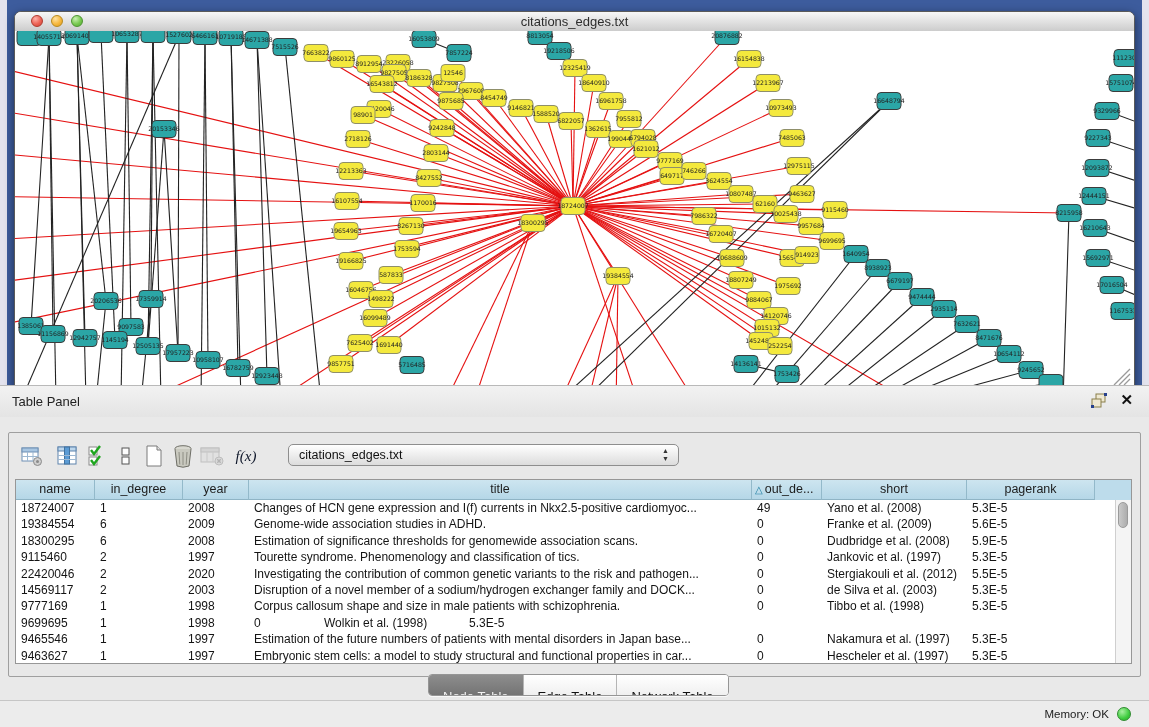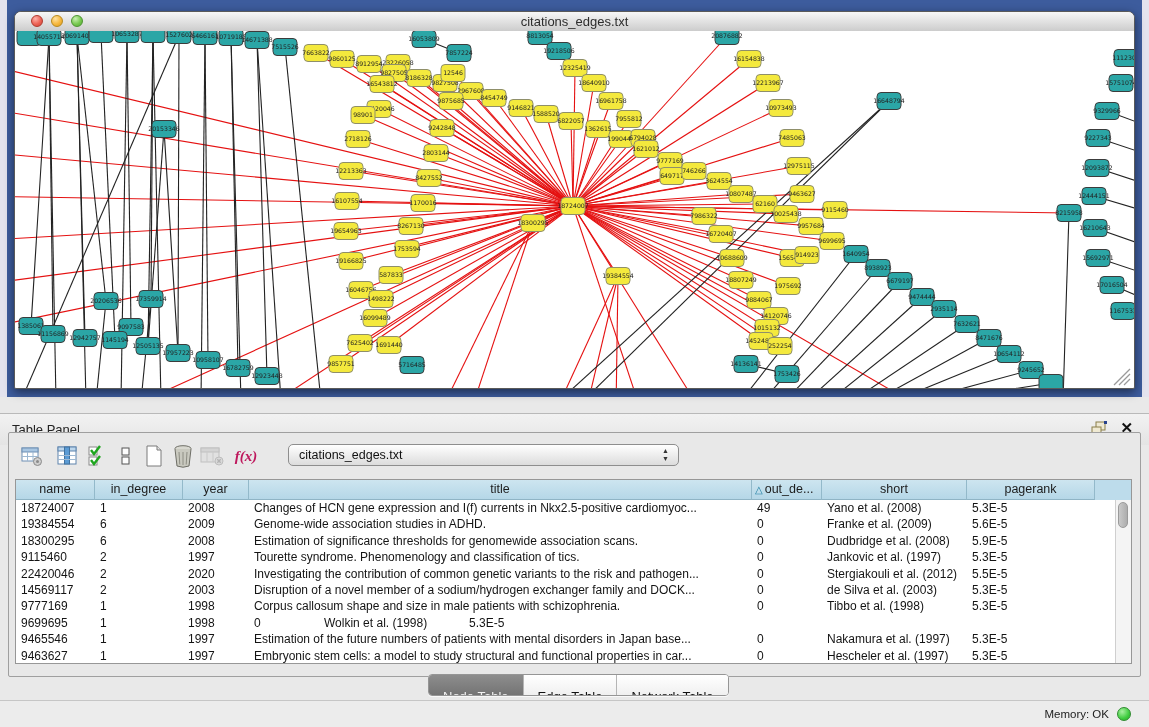--- a/index.html
+++ b/index.html
@@ -11,31 +11,31 @@
   #titlebar{position:absolute;left:0;top:0;right:0;height:19px;border-radius:6px 6px 0 0;background:linear-gradient(#f7f7f7,#cccccc);border-bottom:1px solid #8f8f8f;}
   .tl{position:absolute;top:3px;width:12px;height:12px;border-radius:50%;box-sizing:border-box;}
   .tl-close{left:16px;background:radial-gradient(circle at 35% 28%,#ffb0a8,#ec6255 55%,#cf4437);border:1px solid #b03a2e;}
   .tl-min{left:36px;background:radial-gradient(circle at 35% 28%,#ffe2a0,#f6b73c 55%,#d99a22);border:1px solid #b98a1e;}
   .tl-zoom{left:56px;background:radial-gradient(circle at 35% 28%,#c8f0b0,#77c94f 55%,#54a834);border:1px solid #4d9431;}
   #wintitle{position:absolute;top:2px;left:0;right:0;text-align:center;font-size:13px;color:#2d2d2d;}
   #netcanvas{position:absolute;left:0;top:19px;width:1119px;height:357px;background:#fff;overflow:hidden;border-radius:0 0 2px 2px;}
   #net{display:block;}
 
   
-  #tp-header{position:absolute;left:0;top:413px;width:1149px;height:32px;background:linear-gradient(#f2f2f2,#e4e4e4);border-top:1px solid #b9b9b9;box-sizing:border-box;}
+  #tp-header{position:absolute;left:0;top:385px;width:1149px;height:32px;background:linear-gradient(#f2f2f2,#e4e4e4);border-top:1px solid #b9b9b9;box-sizing:border-box;}
   #tp-title{position:absolute;left:12px;top:8px;font-size:13px;color:#222;}
   #tp-float{position:absolute;right:42px;top:7px;width:16px;height:15px;cursor:pointer;}
   #tp-close{position:absolute;right:16px;top:5px;font-size:15px;font-weight:bold;color:#111;cursor:pointer;line-height:18px;}
   #tp-body{position:absolute;left:8px;top:432px;width:1133px;height:245px;background:#e8e8e8;border:1px solid #9f9f9f;border-radius:2px;box-sizing:border-box;}
 
   
   #tp-toolbar{position:absolute;left:0;top:8px;width:100%;height:32px;}
   .tbtn{position:absolute;top:2px;width:26px;height:26px;border:none;background:transparent;padding:0;cursor:pointer;}
   .tbtn svg{display:block;margin:auto;}
-  #fx-btn{font-family:"Liberation Serif",serif;font-style:italic;font-weight:bold;font-size:15px;color:#be185d;}
+  #fx-btn{font-family:"Liberation Serif",serif;font-style:italic;font-weight:normal;font-size:15px;color:#0f172a;}
   #table-combo{position:absolute;left:279px;top:3px;width:391px;height:22px;border:1px solid #8e8e8e;border-radius:5px;background:linear-gradient(#ffffff,#dcdcdc);box-sizing:border-box;cursor:pointer;}
   #combo-value{position:absolute;left:10px;top:3px;font-size:12.5px;color:#111;}
   #combo-arrows{position:absolute;right:9px;top:2px;font-size:7px;color:#333;line-height:8px;text-align:center;}
 
   
   #tbl{position:absolute;left:6px;top:46px;width:1117px;height:185px;background:#fff;border:1px solid #979797;box-sizing:border-box;overflow:hidden;}
   #tbl-head{display:flex;height:20px;background:#bddceb;}
   .th{box-sizing:border-box;border-right:1px solid #93b9ca;border-bottom:1px solid #8fb4c5;font-size:12.5px;color:#1c1c1c;text-align:center;line-height:19px;overflow:hidden;white-space:nowrap;background:linear-gradient(#cde5f0,#b5d7e7);}
   .th.sorted{text-align:left;padding-left:3px;}
   .sort-glyph{color:#1f7fa3;font-size:10px;margin-right:2px;}

